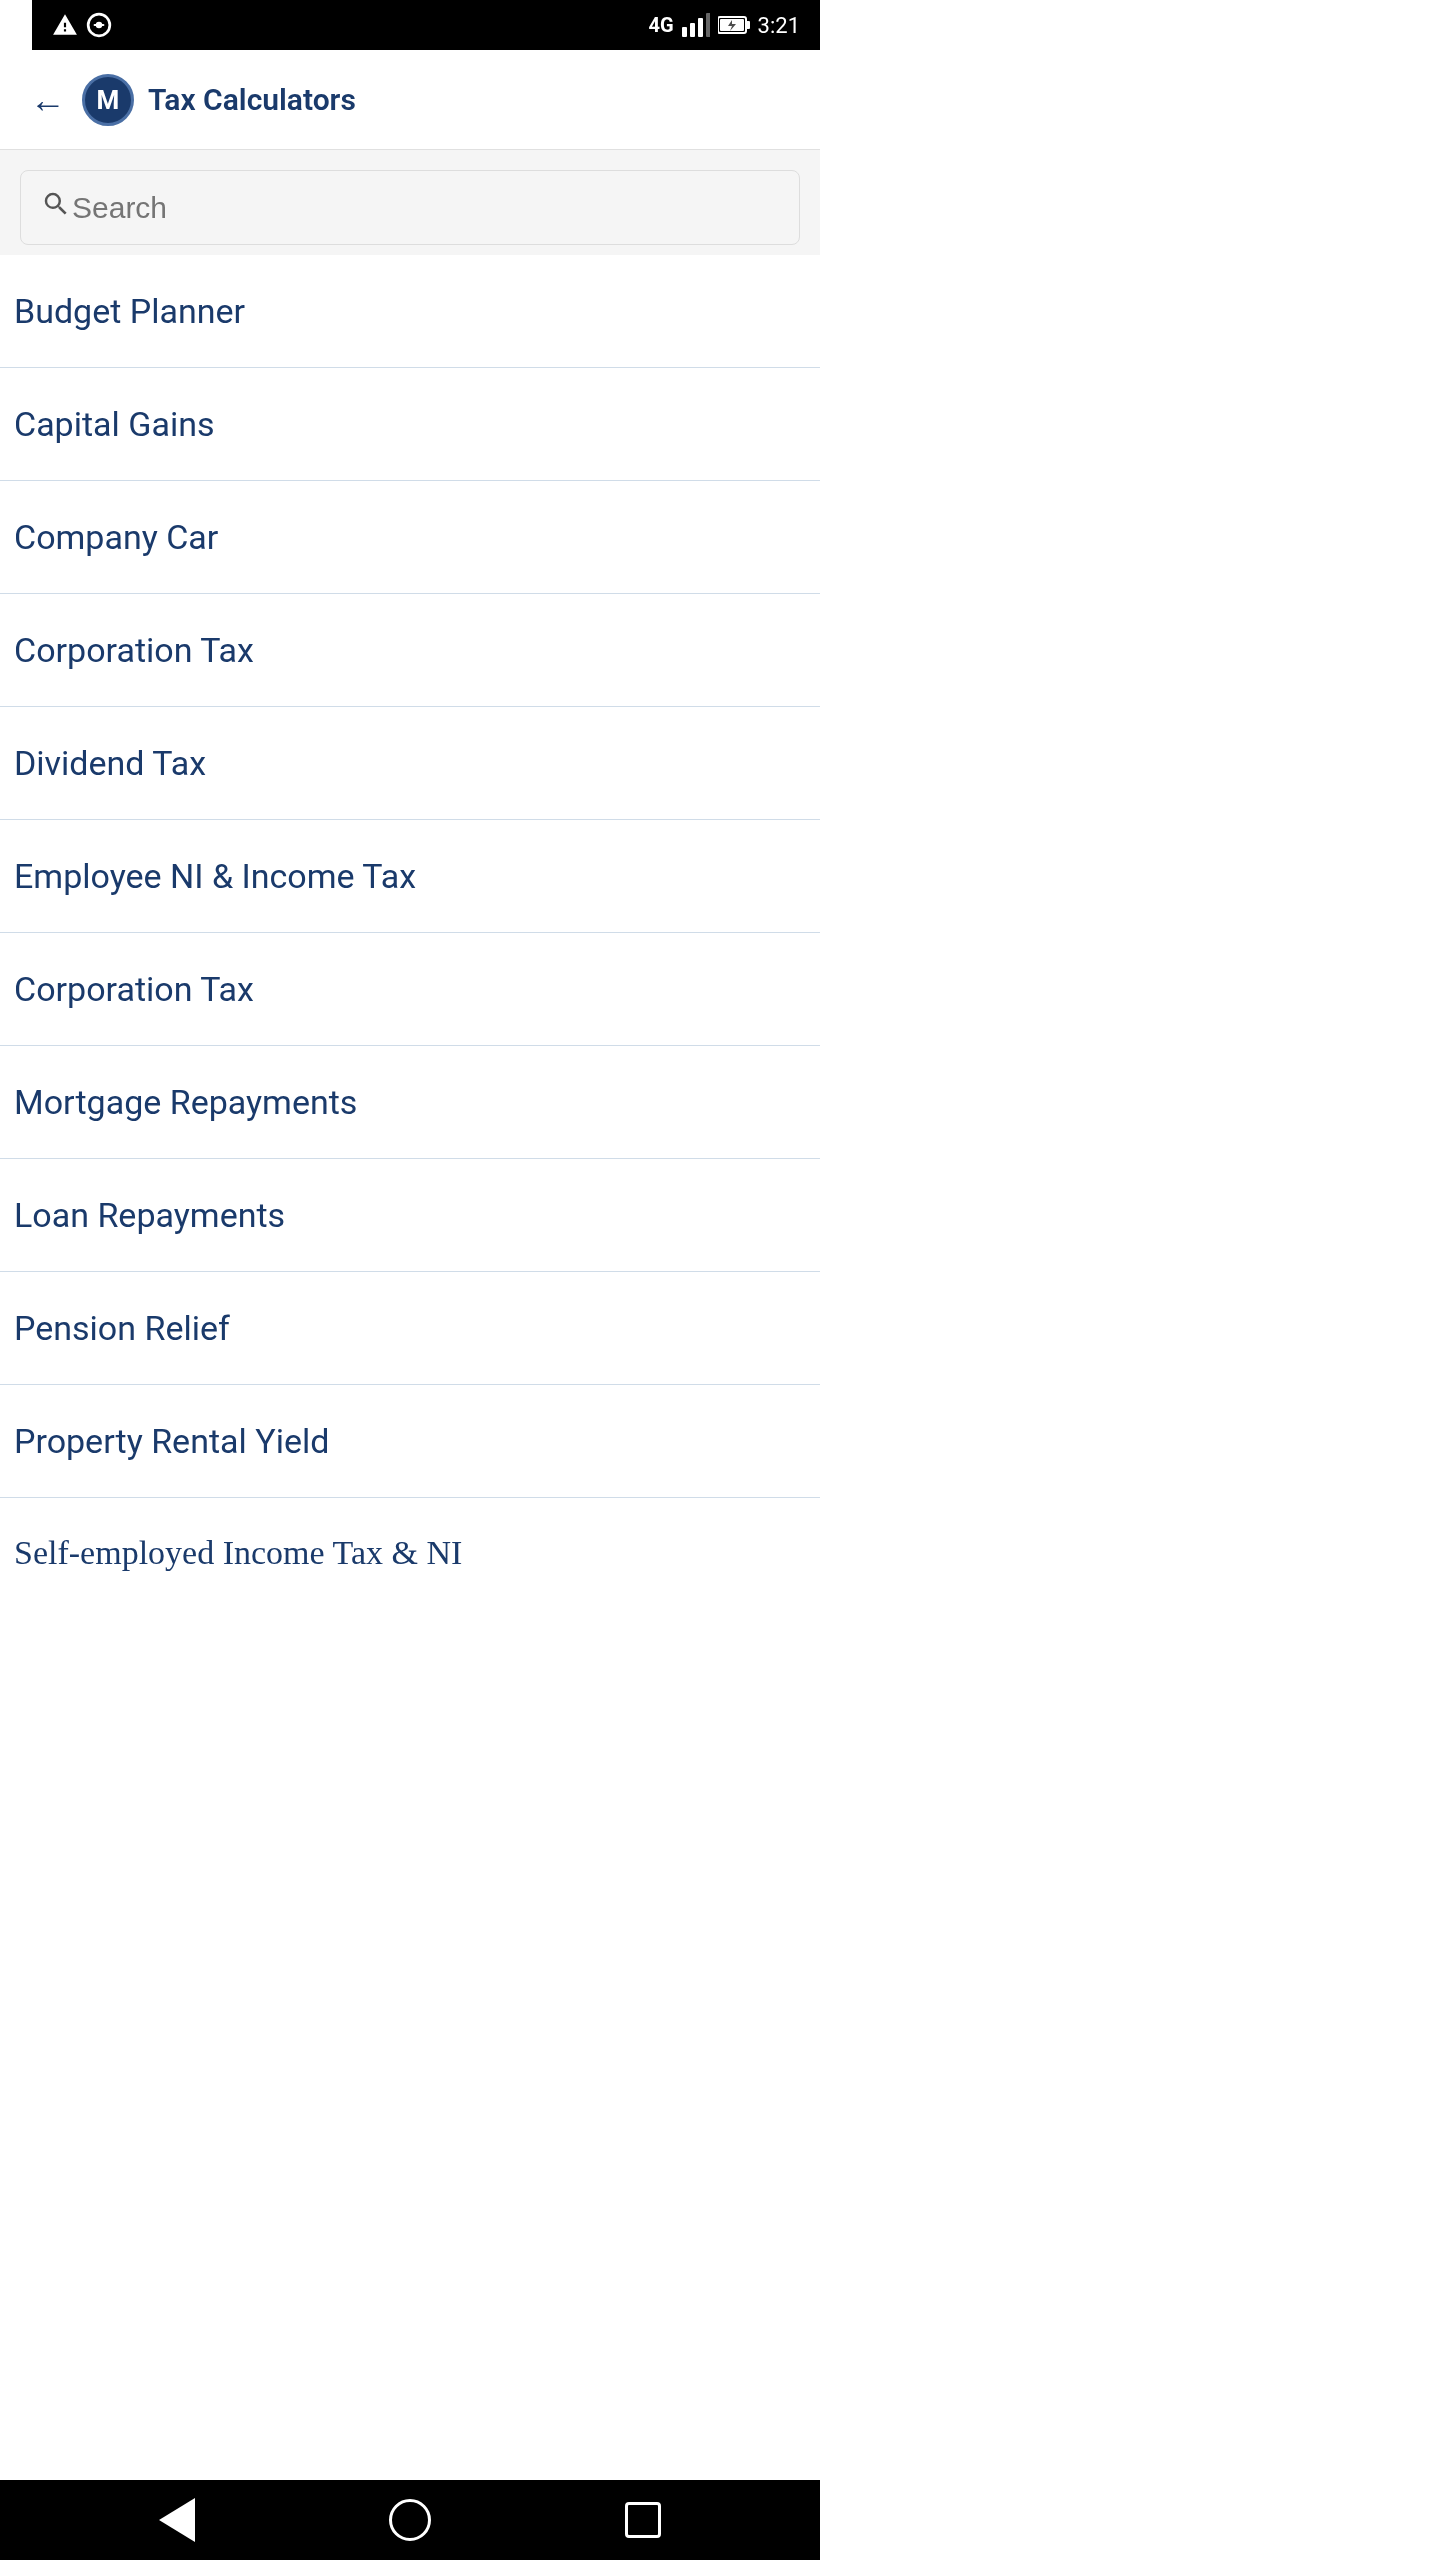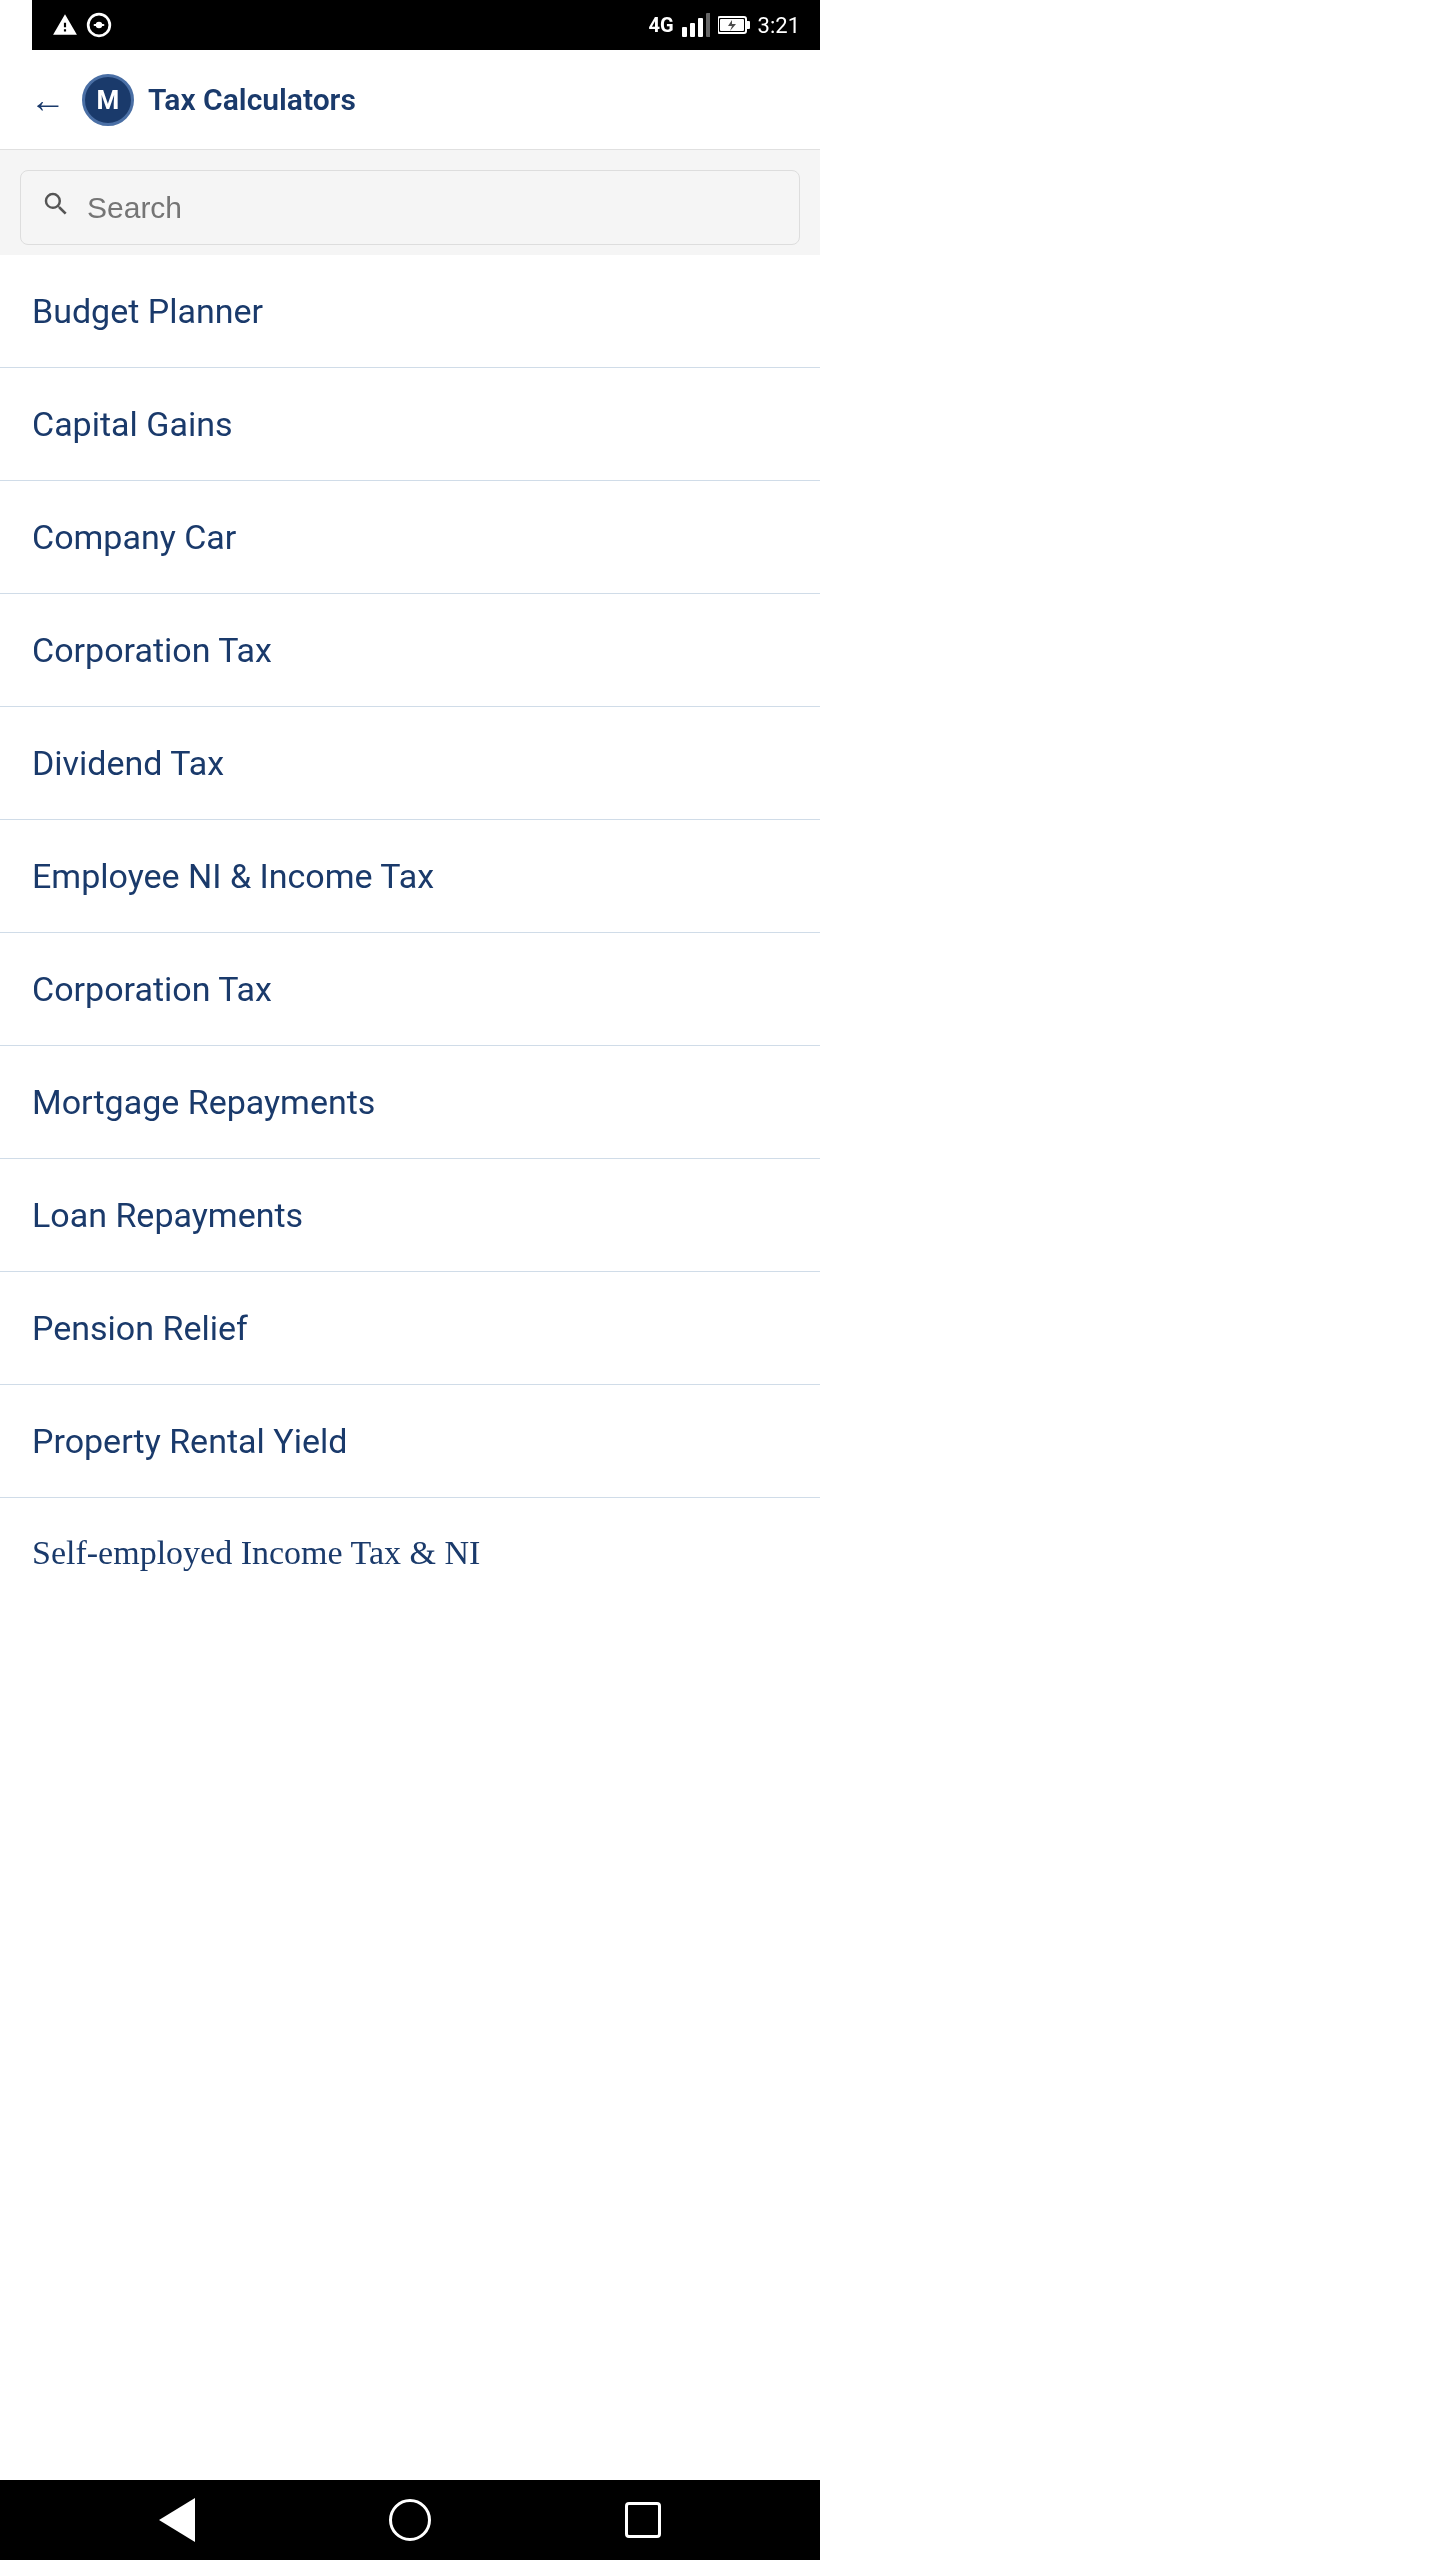--- a/index.html
+++ b/index.html
@@ -98,21 +98,21 @@
       background: #f5f5f5;
     }
 
     .search-box {
       background: #f5f5f5;
       border: 1px solid #ddd;
       border-radius: 8px;
       padding: 18px 20px;
       display: flex;
       align-items: center;
-      gap: 16px;
+      gap: 1px;
     }
 
     .search-icon {
       font-size: 30px;
       color: #555;
     }
 
     .search-input {
       font-size: 30px;
       color: #666;
@@ -121,21 +121,21 @@
       outline: none;
       flex: 1;
     }
 
     
     .list-container {
       background: #ffffff;
     }
 
     .list-item {
-      padding: 36px 32px;
+      padding: 36px 14px;
       border-bottom: 1px solid #d0dce8;
       font-size: 34px;
       color: #1a3a6b;
       cursor: pointer;
       display: flex;
       align-items: center;
     }
 
     .list-item:last-child {
       border-bottom: none;

